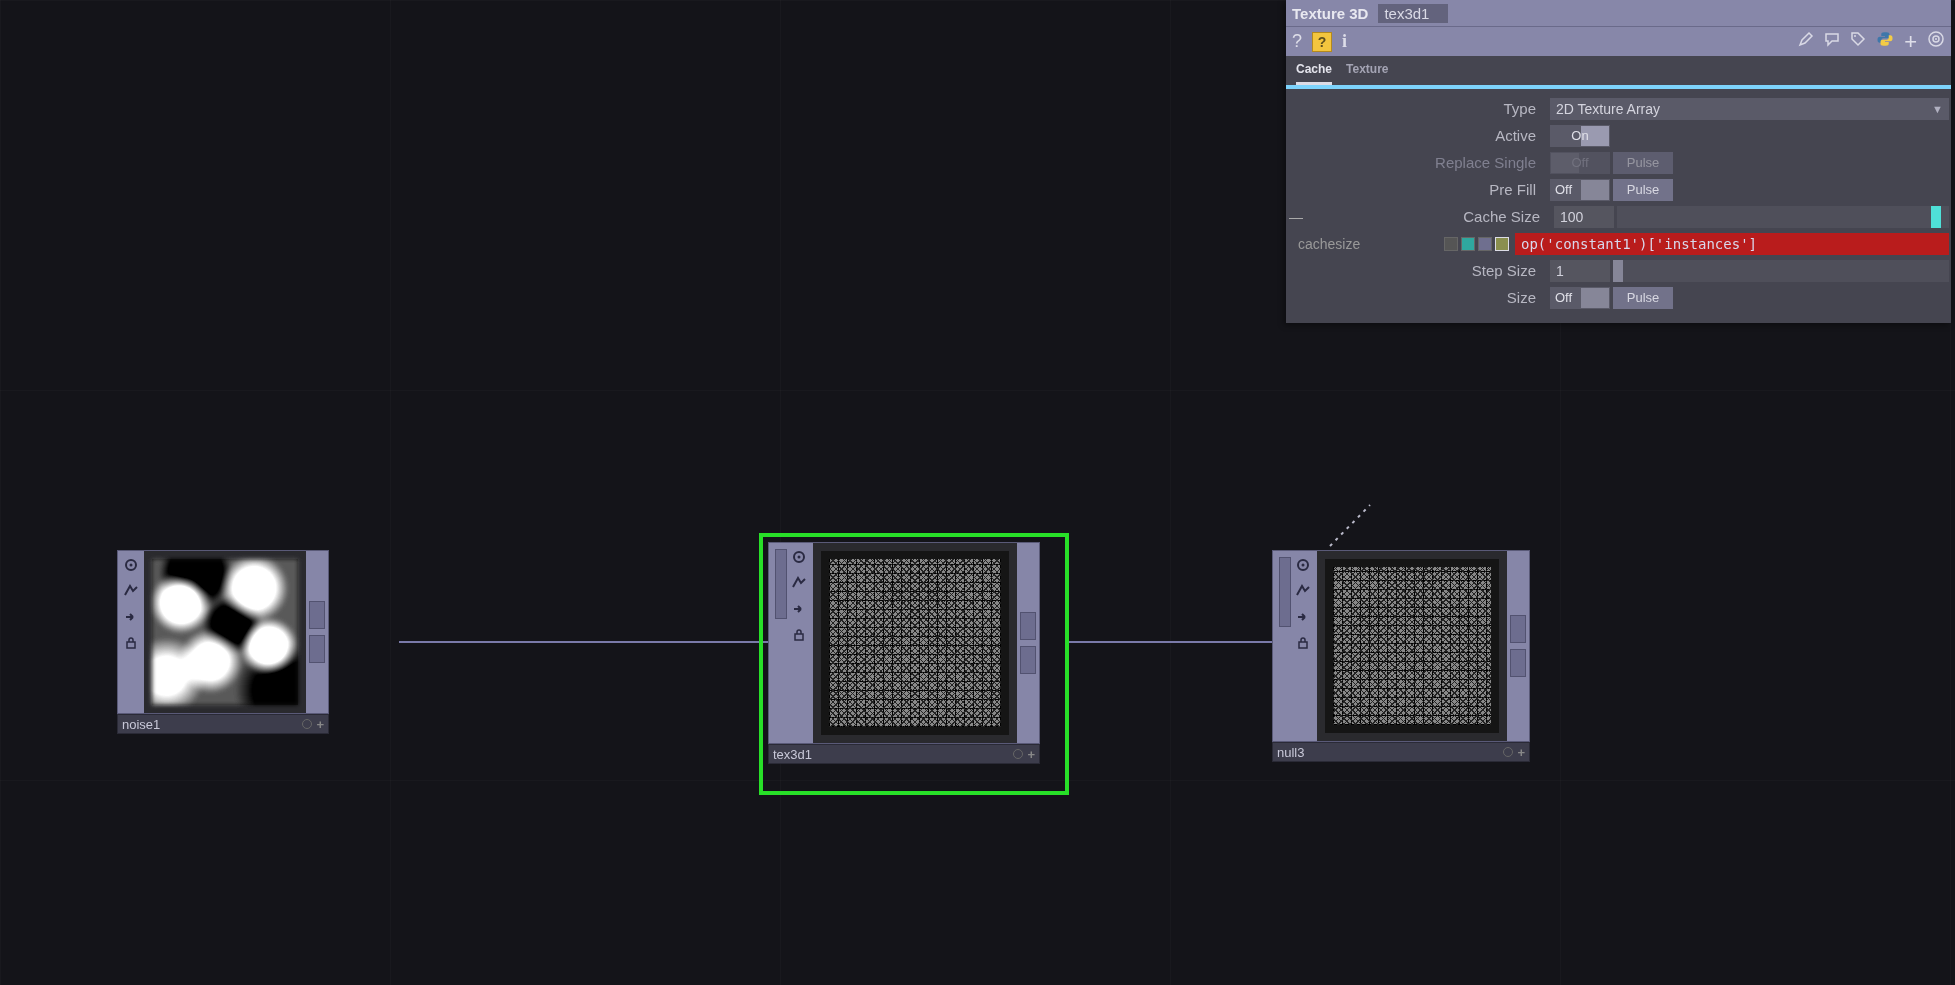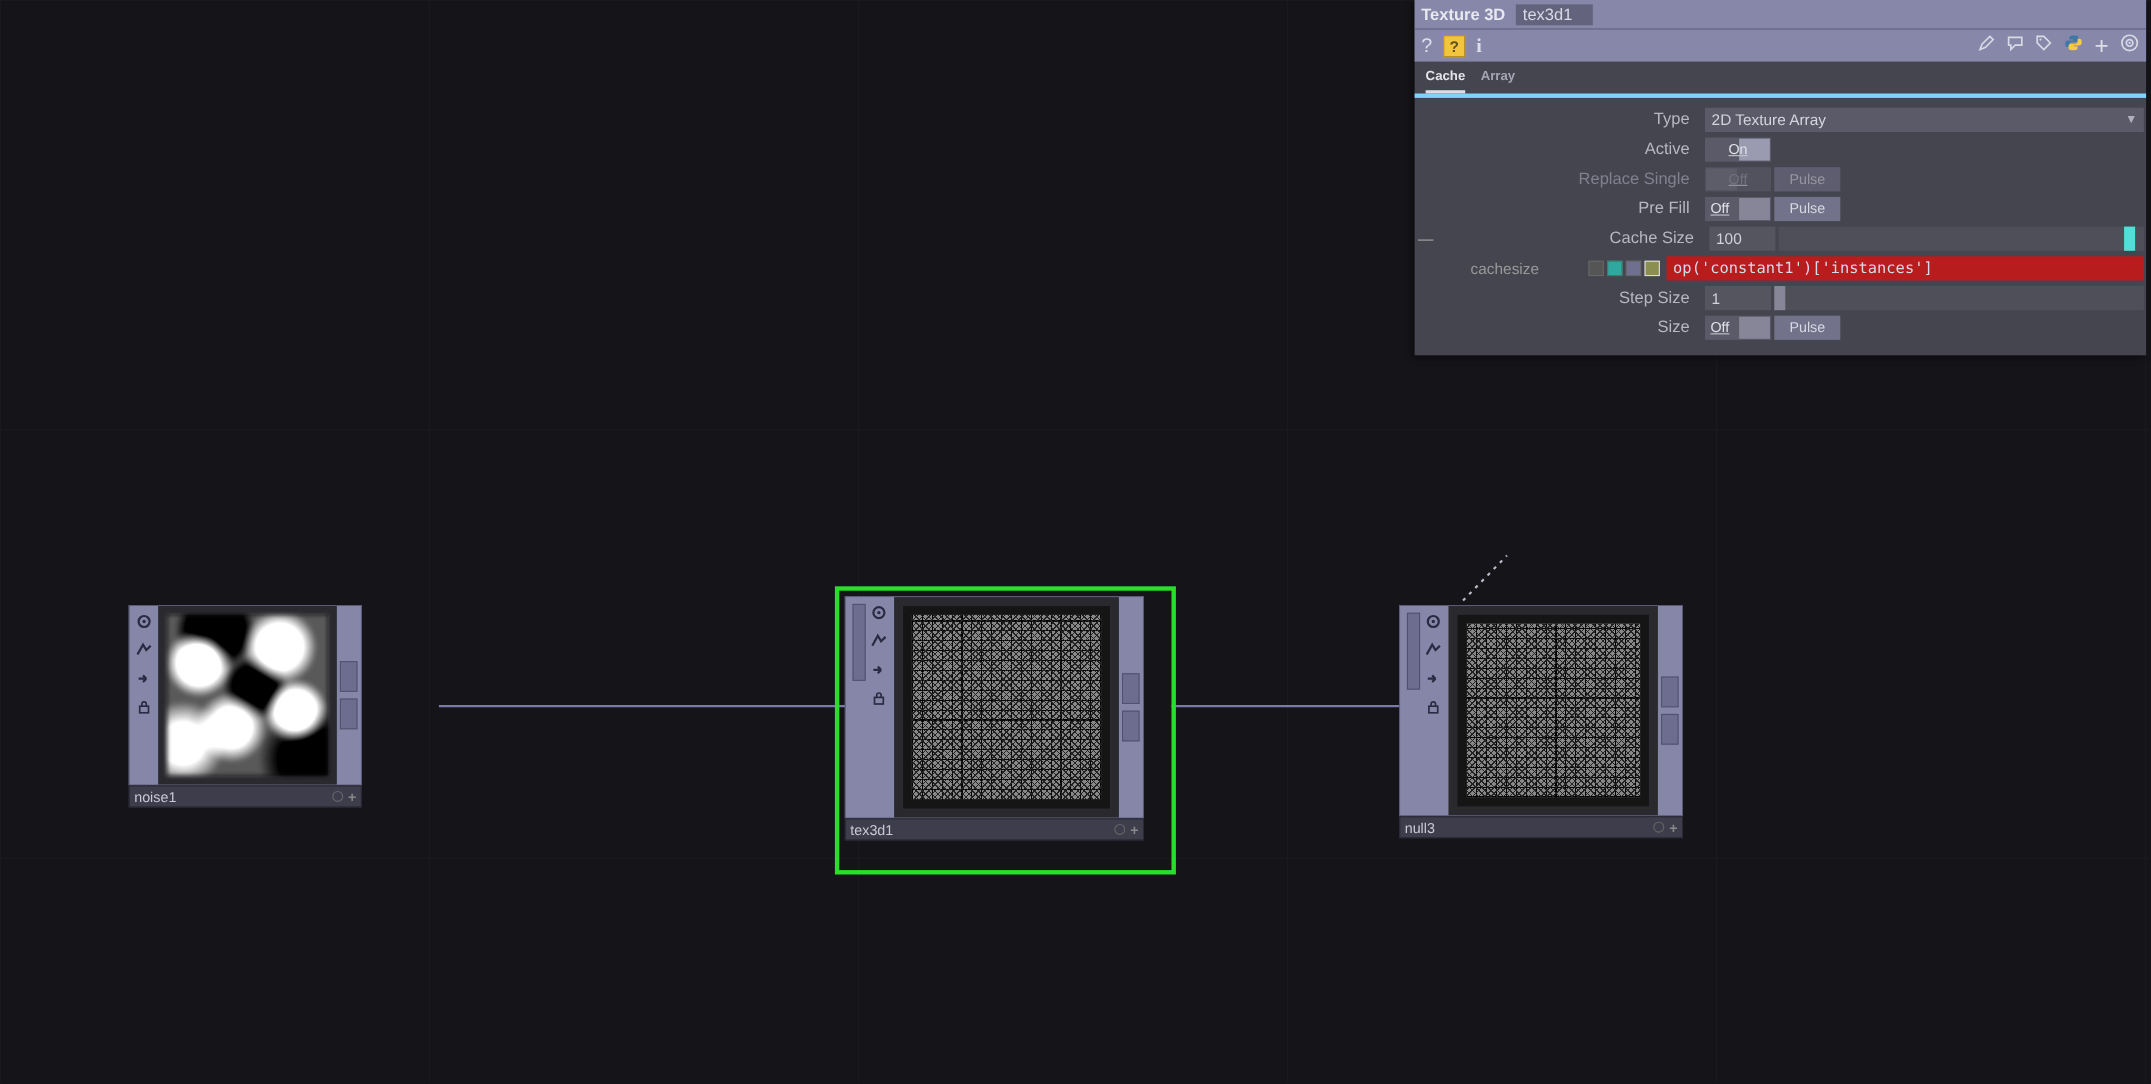--- a/index.html
+++ b/index.html
@@ -237,21 +237,20 @@
     justify-content: space-between;
     color: #d4d4de;
   }
   .dd-arrow { color:#b0b0c0; font-size: 11px; }
   .toggle {
     width: 60px; height: 22px;
     background: #5a5a68;
     display: inline-flex;
     align-items: center;
     position: relative;
-    text-decoration: underline;
   }
   .toggle .knob {
     width: 28px; height: 20px;
     background: #9a9ab0;
     position: absolute;
   }
   .toggle.on .knob { right: 1px; }
   .toggle.off .knob { left: 1px; background: #6a6a78; }
   .toggle.off { opacity: .65; }
   .toggle .tlabel { width: 100%; text-align: center; font-size: 13px; color: #e0e0e8; z-index: 1;}
@@ -487,21 +486,21 @@
     <span class="toolbar-ic plus-ic">+</span>
     <span class="toolbar-ic target-ic"><svg viewBox="0 0 18 18">
           <circle cx="9" cy="9" r="7" fill="none" stroke="#e2e2ec" stroke-width="1.5"></circle>
           <circle cx="9" cy="9" r="3" fill="none" stroke="#e2e2ec" stroke-width="1.5"></circle>
           <circle cx="9" cy="9" r="1" fill="#e2e2ec"></circle>
         </svg></span>
   </div>
 
   <div class="tabs-row">
     <div class="tab active">Cache</div>
-    <div class="tab">Array</div>
+    <div class="tab">Texture</div>
   </div>
 
   <div class="params">
 
     <div class="prow">
       <div class="plabel">Type</div>
       <div class="pval-cell">
         <div class="dropdown">
           <span>2D Texture Array</span>
           <span class="dd-arrow">▼</span>
@@ -547,21 +546,21 @@
       <div class="plabel" style="width:238px;">Cache Size</div>
       <div class="pval-cell">
         <span class="valtxt">100</span>
         <div class="slider-track">
           <div class="slider-thumb" style="left:calc(96% - 5px);"></div>
         </div>
       </div>
     </div>
 
     <div class="prow">
-      <span class="expander-label" style="width:150px; text-align:center;">cachesize</span>
+      <span class="expander-label" style="width:150px; text-align:left;">cachesize</span>
       <div class="mode-boxes">
         <div class="mb mb1"></div>
         <div class="mb mb2"></div>
         <div class="mb mb3"></div>
         <div class="mb mb4"></div>
       </div>
       <div class="expr-box">op('constant1')['instances']</div>
     </div>
 
     <div class="prow">

